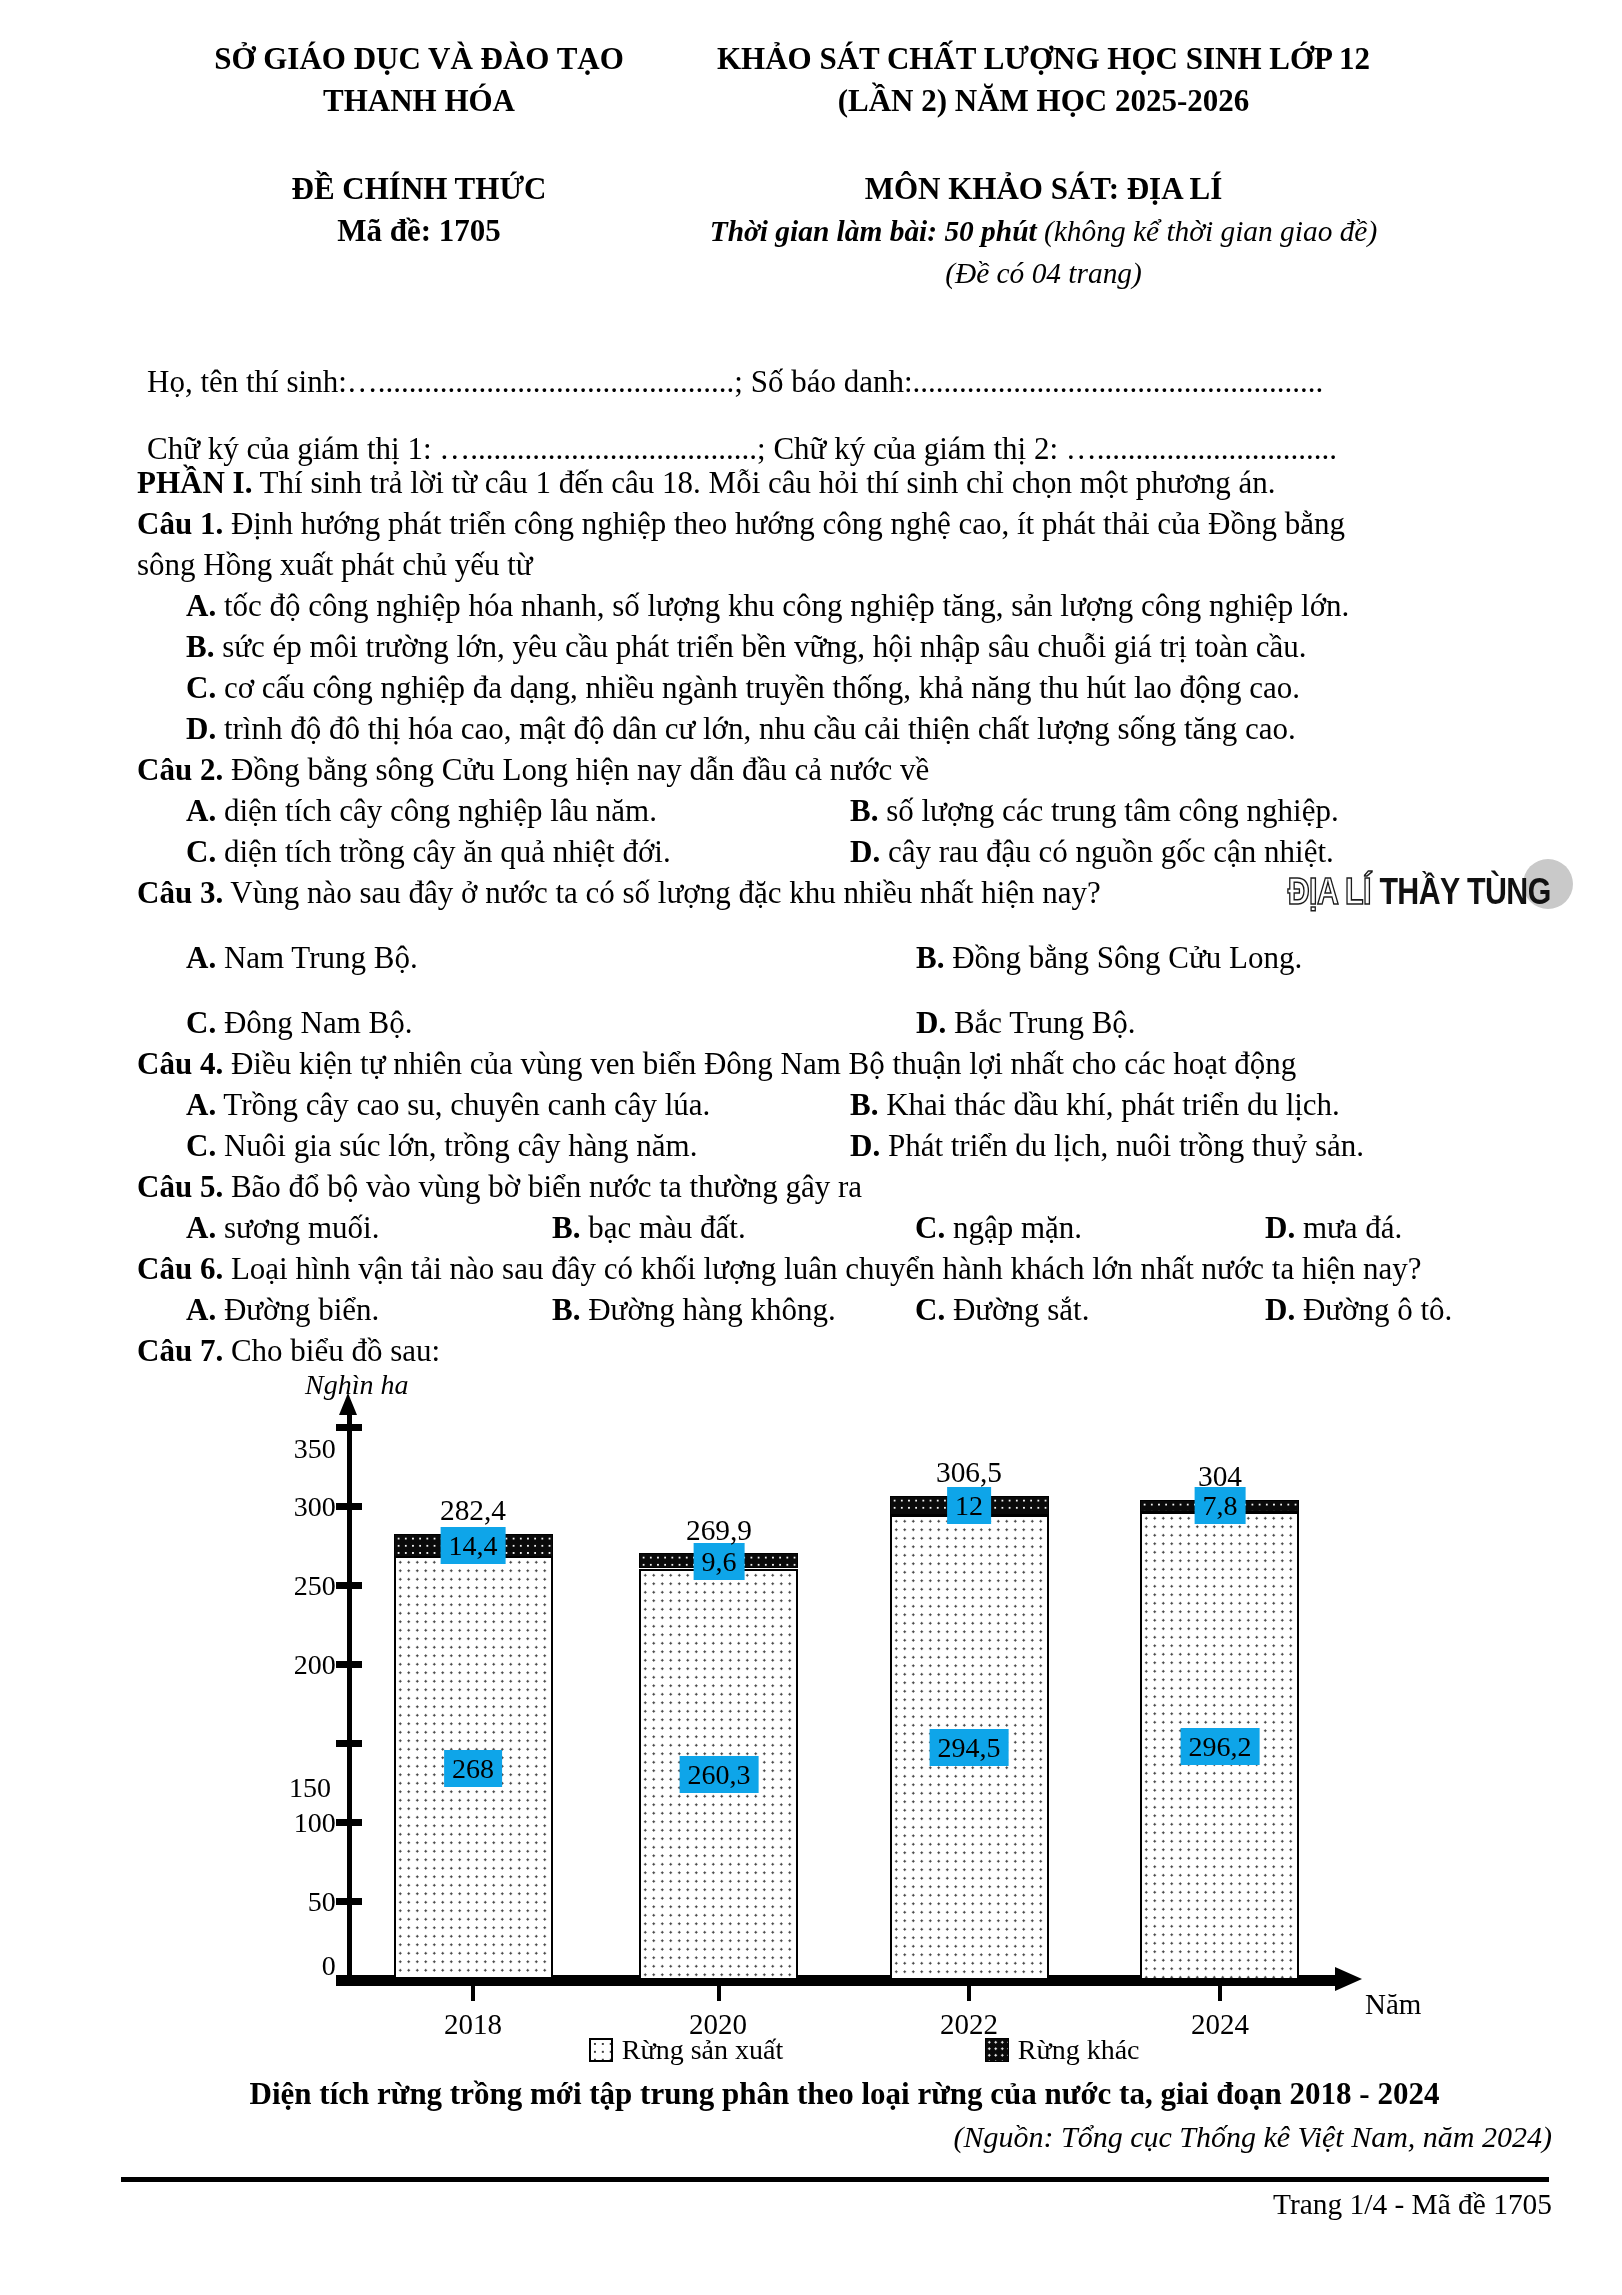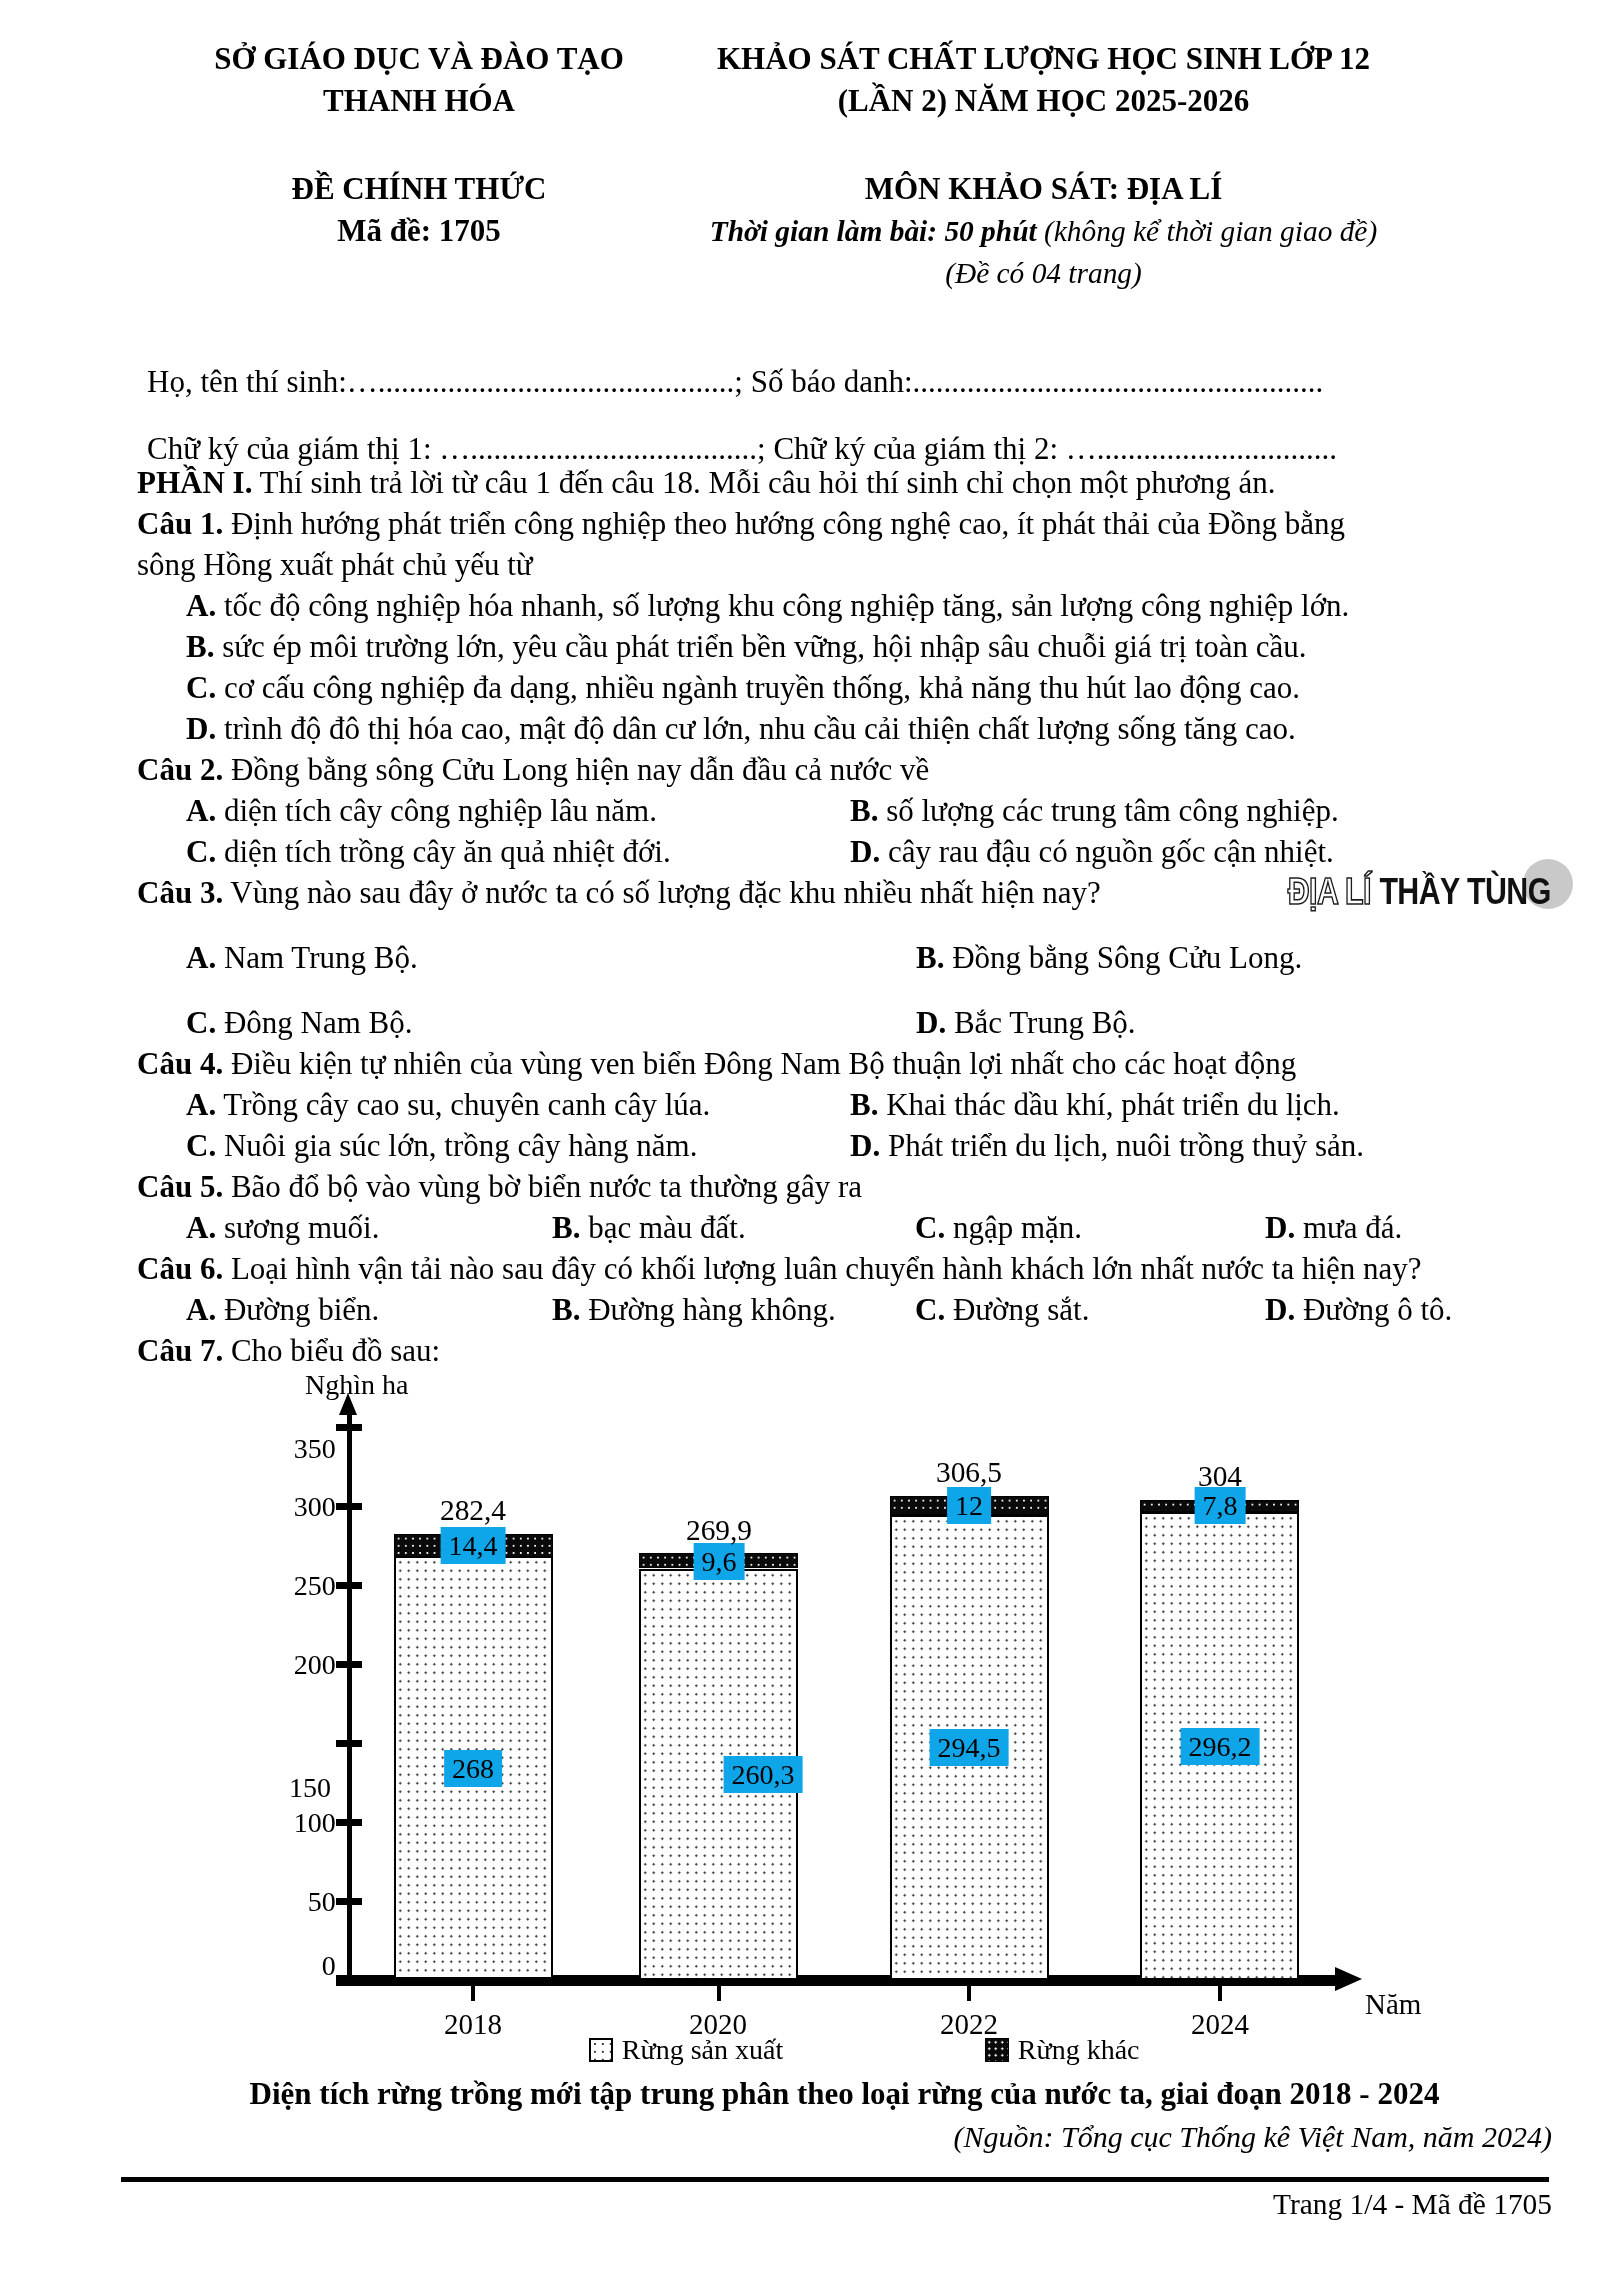--- a/index.html
+++ b/index.html
@@ -29,21 +29,21 @@
   
   .watermark{position:absolute;left:1315px;top:859px;width:249px;height:68px;}
   .wm-circle{position:absolute;left:208px;top:0px;width:50px;height:50px;border-radius:50%;background:#c9c9c9;}
   .wm-text{position:absolute;right:13px;top:11.8px;white-space:nowrap;
     font-family:"Liberation Sans","DejaVu Sans",sans-serif;font-weight:bold;font-size:37px;
     transform:scaleX(0.82);transform-origin:100% 50%;letter-spacing:-0.7px;}
   .wm-outline{color:#ffffff;-webkit-text-stroke:1.6px #1a1a1a;margin-right:10.5px;}
   .wm-solid{color:#111111;}
   
   .chart{position:absolute;left:249px;top:1368px;width:1204px;height:733px;font-size:28px;}
-  .chart .unit-label{position:absolute;left:56px;top:1.3px;white-space:nowrap;}
+  .chart .unit-label{position:absolute;left:56px;top:1.3px;white-space:nowrap;font-style:italic;}
   .yaxis-line{position:absolute;background:#000;width:4.6px;}
   .yaxis-arrow{position:absolute;width:0;height:0;border-left:9.8px solid transparent;border-right:9.8px solid transparent;border-bottom:22px solid #000;}
   .xaxis-line{position:absolute;background:#000;height:10.5px;}
   .xaxis-arrow{position:absolute;width:0;height:0;border-top:12.4px solid transparent;border-bottom:12.4px solid transparent;border-left:27.5px solid #000;}
   .ytick{position:absolute;width:26px;height:7.2px;background:#000;}
   .ytick-label{position:absolute;width:75px;text-align:right;line-height:37px;}
   .xtick{position:absolute;width:3.9px;height:15.7px;background:#000;}
   .xyear{position:absolute;text-align:center;line-height:37px;font-size:29px;}
   .xaxis-name{position:absolute;white-space:nowrap;font-size:29px;}
   .bar-seg{position:absolute;box-sizing:border-box;}
@@ -178,21 +178,21 @@
       <div class="ytick-label" style="left: 11.8px; top: 41px; margin-top: 21px;">350</div>
       <div class="bar-seg seg-light" style="left: 145px; top: 188px; width: 159px; height: 423px;"></div>
       <div class="bar-seg seg-dark" style="left: 145px; top: 166px; width: 159px; height: 23px;"></div>
       <div class="bar-val" style="left: 224px; top: 382px;">268</div>
       <div class="bar-val" style="left: 224px; top: 159px;">14,4</div>
       <div class="bar-total" style="left: 224px; top: 124px;">282,4</div>
       <div class="xtick" style="left: 222px; top: 617px;"></div>
       <div class="xyear" style="left: 126px; top: 638px; width: 196px;">2018</div>
       <div class="bar-seg seg-light" style="left: 390px; top: 201px; width: 159px; height: 411px;"></div>
       <div class="bar-seg seg-dark" style="left: 390px; top: 185px; width: 159px; height: 15px;"></div>
-      <div class="bar-val" style="left: 470px; top: 388px; margin-left: 44px;">260,3</div>
+      <div class="bar-val" style="left: 470px; top: 388px;">260,3</div>
       <div class="bar-val" style="left: 470px; top: 175px;">9,6</div>
       <div class="bar-total" style="left: 470px; top: 144px;">269,9</div>
       <div class="xtick" style="left: 468px; top: 617px;"></div>
       <div class="xyear" style="left: 371px; top: 638px; width: 196px;">2020</div>
       <div class="bar-seg seg-light" style="left: 641px; top: 147px; width: 159px; height: 465px;"></div>
       <div class="bar-seg seg-dark" style="left: 641px; top: 128px; width: 159px; height: 19px;"></div>
       <div class="bar-val" style="left: 720px; top: 361px;">294,5</div>
       <div class="bar-val" style="left: 720px; top: 119px;">12</div>
       <div class="bar-total" style="left: 720px; top: 86px;">306,5</div>
       <div class="xtick" style="left: 718px; top: 617px;"></div>

